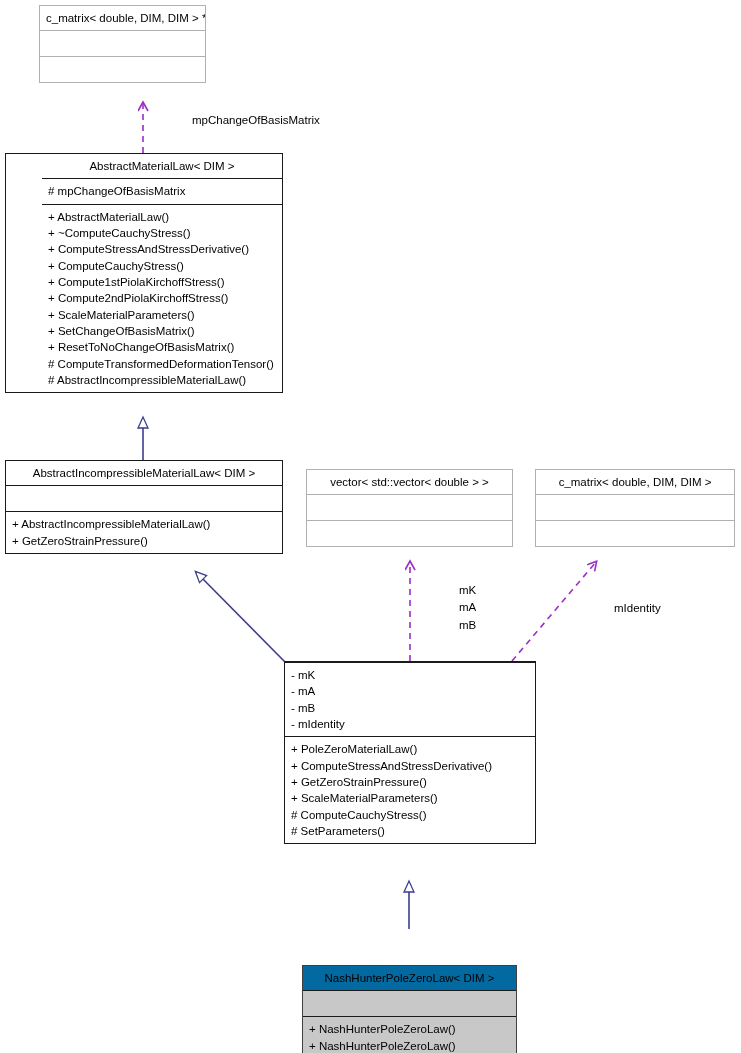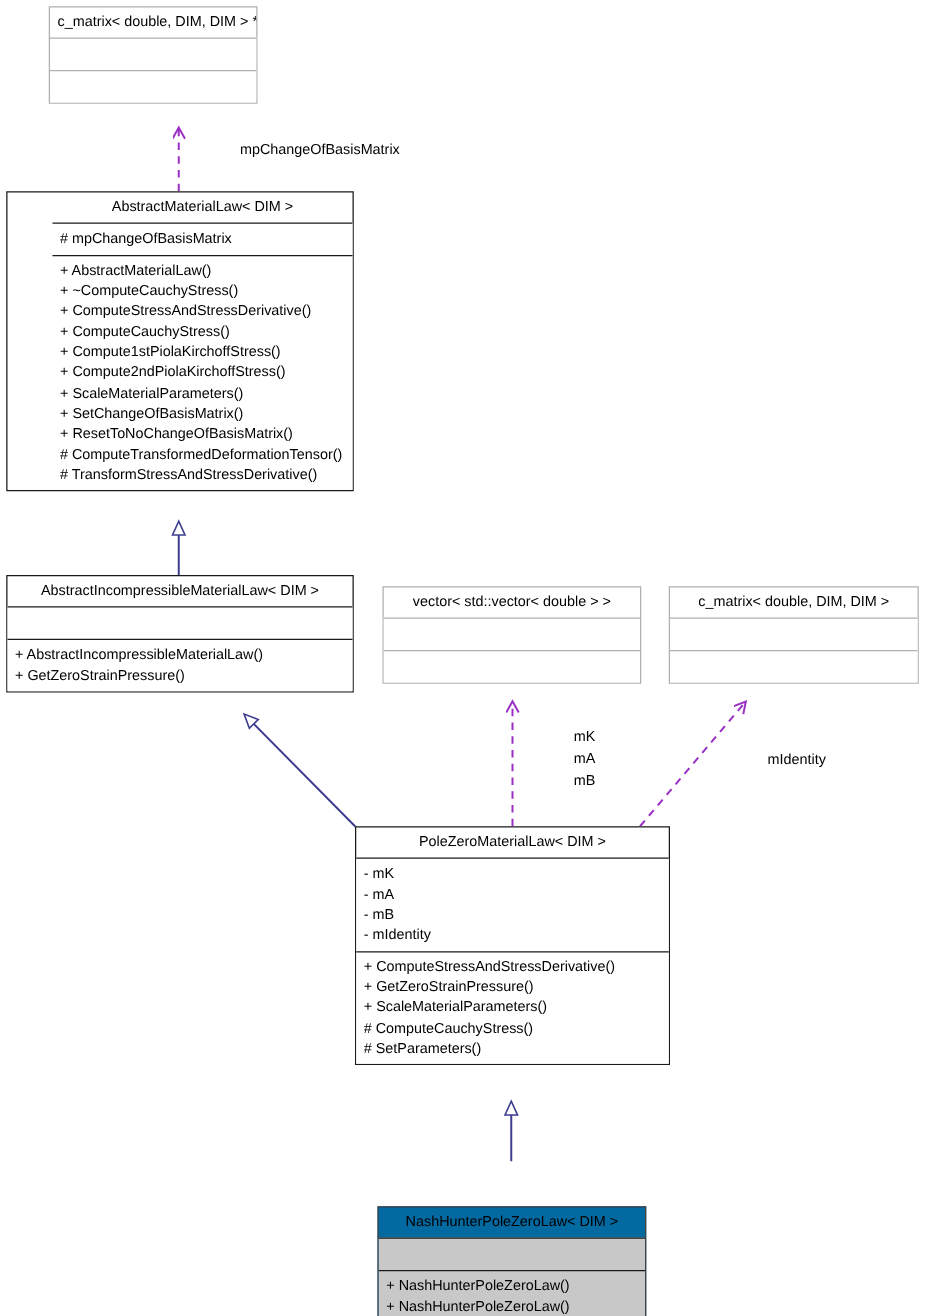--- a/index.html
+++ b/index.html
@@ -145,21 +145,21 @@
       <div class="member">+ AbstractMaterialLaw()</div>
       <div class="member">+ ~ComputeCauchyStress()</div>
       <div class="member">+ ComputeStressAndStressDerivative()</div>
       <div class="member">+ ComputeCauchyStress()</div>
       <div class="member">+ Compute1stPiolaKirchoffStress()</div>
       <div class="member">+ Compute2ndPiolaKirchoffStress()</div>
       <div class="member">+ ScaleMaterialParameters()</div>
       <div class="member">+ SetChangeOfBasisMatrix()</div>
       <div class="member">+ ResetToNoChangeOfBasisMatrix()</div>
       <div class="member"># ComputeTransformedDeformationTensor()</div>
-      <div class="member"># TransformStressAndStressDerivative()</div>
+      <div class="member"># AbstractIncompressibleMaterialLaw()</div>
     </div>
   </div>
 
   <div class="uml-class strong" style="left:5px; top:460px; width:278px;">
     <div class="cls-name">AbstractIncompressibleMaterialLaw&lt; DIM &gt;</div>
     <div class="compartment empty"></div>
     <div class="compartment">
       <div class="member">+ AbstractIncompressibleMaterialLaw()</div>
       <div class="member">+ GetZeroStrainPressure()</div>
     </div>
@@ -176,28 +176,28 @@
     <div class="compartment empty"></div>
     <div class="compartment empty"></div>
   </div>
 
   <div class="edge-label" style="left:411px; top:583px;">mK</div>
   <div class="edge-label" style="left:411px; top:600px;">mA</div>
   <div class="edge-label" style="left:411px; top:618px;">mB</div>
   <div class="edge-label" style="left:566px; top:601px;">mIdentity</div>
 
   <div class="uml-class strong" style="left:284px; top:661px; width:252px;">
-    <div class="cls-name">PoleZeroMaterialLaw&lt; DIM &gt;</div>
     <div class="compartment">
       <div class="member">- mK</div>
       <div class="member">- mA</div>
       <div class="member">- mB</div>
       <div class="member">- mIdentity</div>
     </div>
     <div class="compartment">
+      <div class="member">+ PoleZeroMaterialLaw()</div>
       <div class="member">+ ComputeStressAndStressDerivative()</div>
       <div class="member">+ GetZeroStrainPressure()</div>
       <div class="member">+ ScaleMaterialParameters()</div>
       <div class="member"># ComputeCauchyStress()</div>
       <div class="member"># SetParameters()</div>
     </div>
   </div>
 
   <div class="uml-class highlight" style="left:302px; top:929px; width:215px;">
     <div class="cls-name">NashHunterPoleZeroLaw&lt; DIM &gt;</div>

